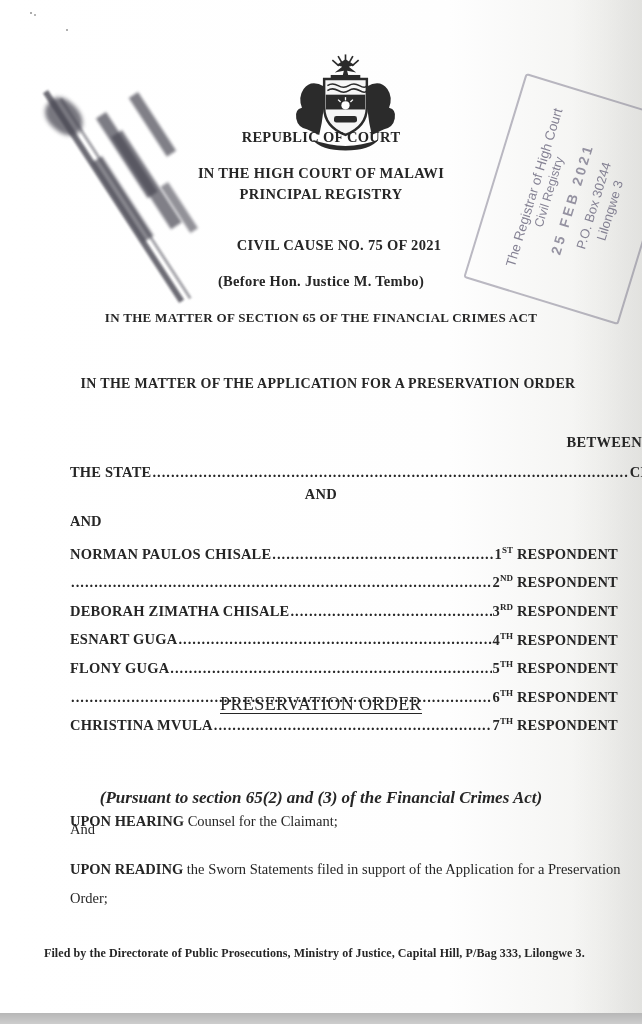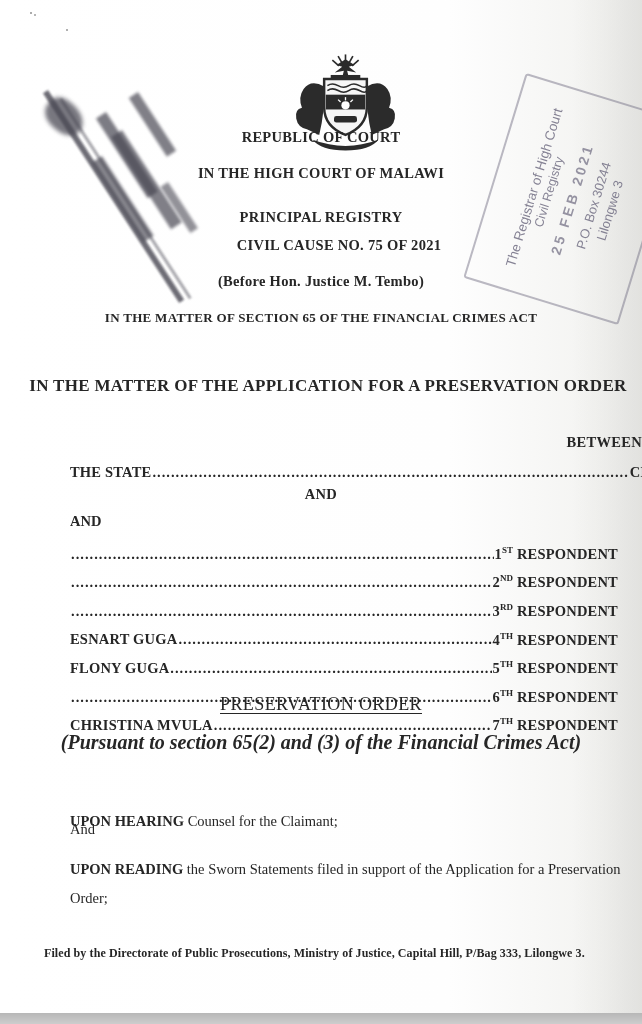--- a/index.html
+++ b/index.html
@@ -9,25 +9,25 @@
     font-family:"Liberation Serif",serif;color:#262626;
   }
   .abs{position:absolute;}
   .center{left:0;right:0;text-align:center;}
   .b{font-weight:bold;}
 
   
   .hline{font-size:14.5px;font-weight:bold;letter-spacing:.3px;}
   #republic{top:129px;}
   #court{top:165px;}
-  #registry{top:209px;}
+  #registry{top:186px;}
   #cause{top:237px;margin-left:36px;}
   #judge{top:273px;}
   #matter1{top:310px;font-size:13px;}
-  #matter2{top:376px;font-size:17px;margin-left:14px;}
+  #matter2{top:376px;font-size:14px;margin-left:14px;}
   #between{top:434px;text-align:right;}
   #and-center{top:486px;}
   #and-left{top:513px;left:70px;font-size:14.5px;}
 
   
   #crest{left:288px;top:50px;width:115px;height:114px;}
 
   
   .party-row{
     position:relative;display:flex;align-items:flex-end;
@@ -35,21 +35,21 @@
   }
   .pname{white-space:nowrap;}
   .leader{flex:1;overflow:hidden;white-space:nowrap;letter-spacing:1px;margin:0 1px;}
   .plabel{white-space:nowrap;}
   .plabel sup{font-size:9px;vertical-align:super;letter-spacing:0;}
   #claimant-row{left:70px;right:28px;top:452px;}
   #respondents{left:70px;right:24px;top:534px;}
 
   
   #order-title{top:694px;font-size:18px;font-weight:normal;text-decoration:underline;text-underline-offset:3px;letter-spacing:.4px;}
-  #order-subtitle{top:731px;font-size:20px;font-weight:bold;font-style:italic;}
+  #order-subtitle{top:788px;font-size:17px;font-weight:bold;font-style:italic;}
   .para{left:70px;right:8px;font-size:14.5px;line-height:29px;}
   #upon-hearing{top:759px;margin-top:48px;}
   #and-mid{top:821px;left:70px;font-size:14.5px;}
   #upon-reading{top:855px;}
 
   
   #footer{top:946px;left:44px;right:16px;font-size:12px;font-weight:bold;letter-spacing:.1px;}
 
   
   #stamp{
@@ -150,30 +150,32 @@
   <span class="pname">THE STATE</span>
     <span class="leader">........................................................................................................................................................................................................</span>
     <span class="plabel">CLAIMANT</span>
 </div>
 
 <div class="abs center hline" id="and-center">AND</div>
 <div class="abs b" id="and-left">AND</div>
 
 <div class="abs" id="respondents">
   <div class="party-row">
+    <span class="pname">NORMAN PAULOS CHISALE</span>
       <span class="leader">........................................................................................................................................................................................................</span>
       <span class="plabel"><span class="ordnum">1</span><sup>ST</sup><span class="plabelword"> RESPONDENT</span></span>
   </div>
 
   <div class="party-row">
       <span class="leader">........................................................................................................................................................................................................</span>
       <span class="plabel"><span class="ordnum">2</span><sup>ND</sup><span class="plabelword"> RESPONDENT</span></span>
   </div>
 
   <div class="party-row">
+    <span class="pname">DEBORAH ZIMATHA CHISALE</span>
       <span class="leader">........................................................................................................................................................................................................</span>
       <span class="plabel"><span class="ordnum">3</span><sup>RD</sup><span class="plabelword"> RESPONDENT</span></span>
   </div>
 
   <div class="party-row">
     <span class="pname">ESNART GUGA</span>
       <span class="leader">........................................................................................................................................................................................................</span>
       <span class="plabel"><span class="ordnum">4</span><sup>TH</sup><span class="plabelword"> RESPONDENT</span></span>
   </div>
 

